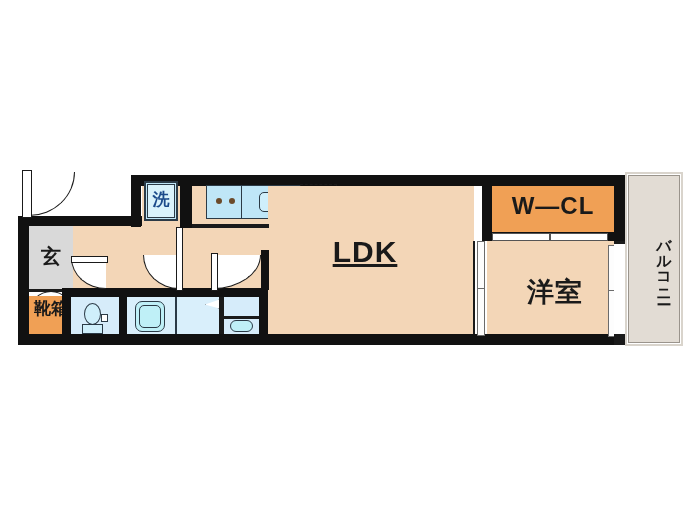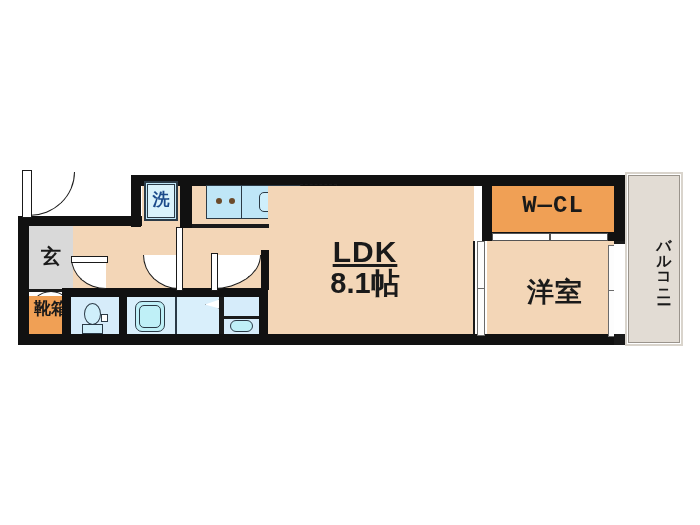--- a/index.html
+++ b/index.html
@@ -140,24 +140,23 @@
   <div class="burner" style="left:216px; top:198px; width:6px; height:6px;"></div>
   <div class="burner" style="left:229px; top:198px; width:6px; height:6px;"></div>
 
   <div class="abs" style="left:259px; top:192px; width:29px; height:20px; background:#cfeffb; border:1.8px solid #2b3a46; border-radius:5px;"></div>
 
   <div class="dashed-box" style="left:300px; top:184px; width:35px; height:35px;"></div>
   <div class="label lbl-rei" style="left:300px; top:192px; width:35px;">冷</div>
 
   <div class="abs floor-ldk" style="left:268px; top:186px; width:206px; height:148px;"></div>
   <div class="label lbl-ldk" style="left:300px; top:236px; width:130px;text-decoration:underline;">LDK</div>
-  <div class="label lbl-ldk2" style="left:300px; top:268px; width:130px;">8.1帖</div>
 
   <div class="abs floor-closet" style="left:492px; top:186px; width:122px; height:46px;"></div>
-  <div class="label lbl-wcl" style="left:492px; top:193px; width:122px;font-family:Liberation Mono, monospace;">W—CL</div>
+  <div class="label lbl-wcl" style="left:492px; top:193px; width:122px;">W—CL</div>
 
   <div class="abs wall" style="left:482px; top:175px; width:10px; height:57px;"></div>
 
   <div class="abs wall" style="left:482px; top:232px; width:132px; height:9px;"></div>
   <div class="slide" style="left:492px; top:233px; width:56px; height:6px;"></div>
   <div class="slide" style="left:550px; top:233px; width:56px; height:6px;"></div>
 
   <div class="abs floor-room" style="left:487px; top:241px; width:127px; height:93px;"></div>
   <div class="label lbl-room" style="left:505px; top:278px; width:100px;">洋室</div>
 

